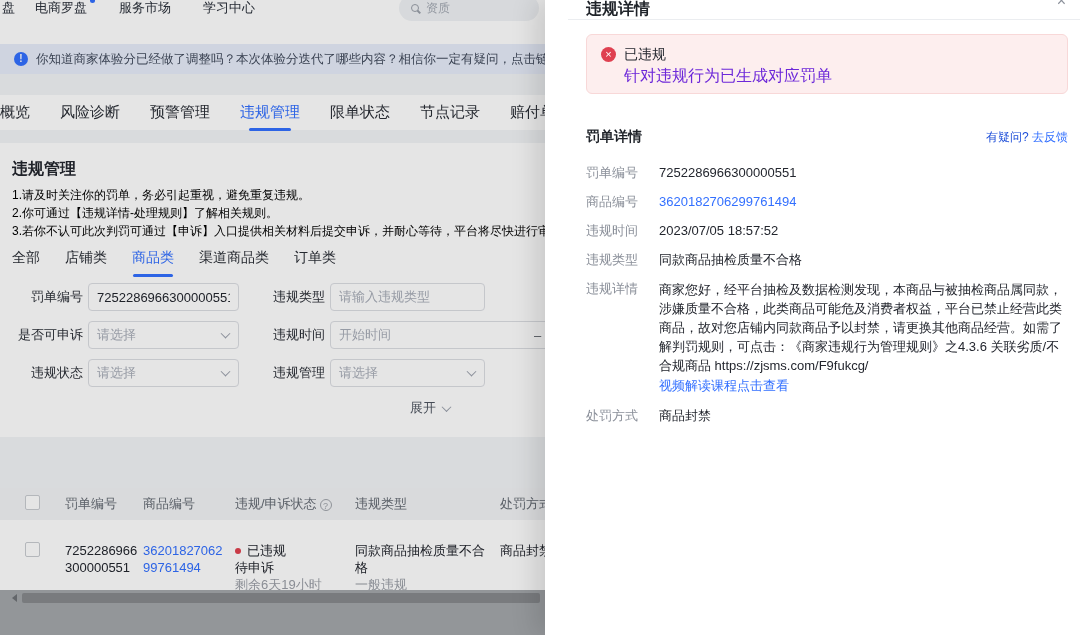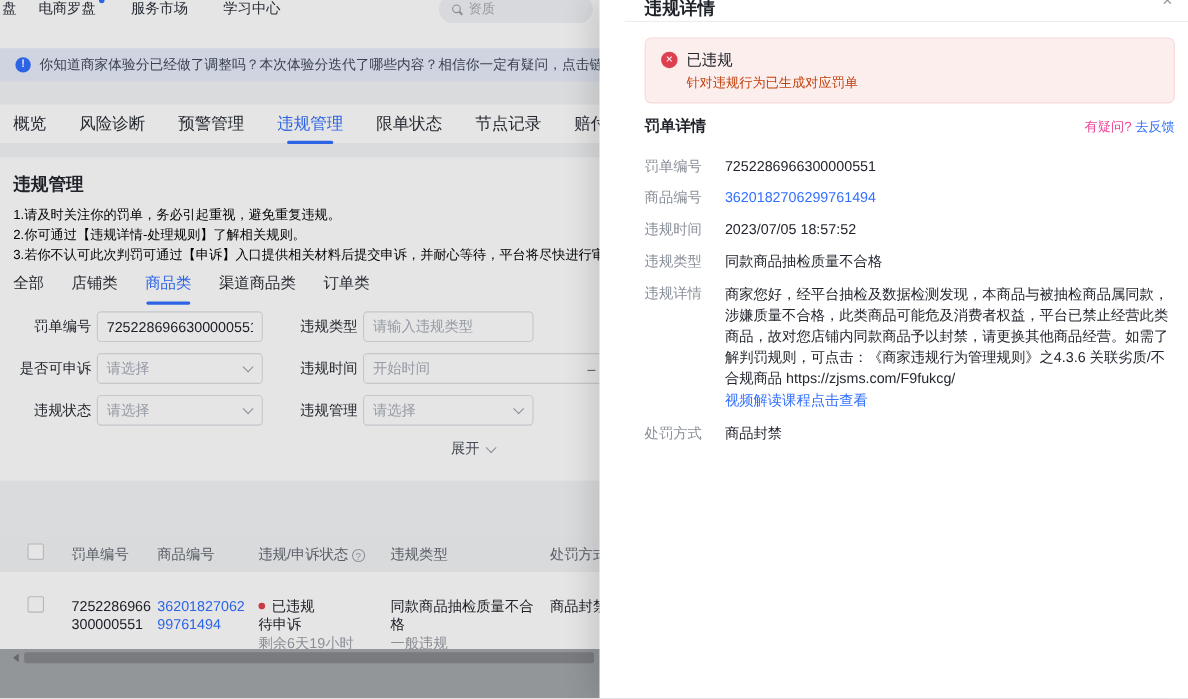--- a/index.html
+++ b/index.html
@@ -17,21 +17,21 @@
   .dot { position:absolute; top:-1px; right:-8px; width:5px; height:5px; border-radius:50%; background:#3370ff; display:inline-block; }
   .searchbox { margin-left:112px; width:140px; height:26px; background:#f0f2f5; border-radius:14px; display:flex; align-items:center; padding-left:12px; }
   .mag { width:8px; height:8px; border:1.5px solid #9aa0aa; border-radius:50%; position:relative; display:inline-block; margin-right:7px; flex:none; }
   .mag::after { content:""; position:absolute; width:4px; height:1.5px; background:#9aa0aa; transform:rotate(45deg); right:-3px; bottom:-1px; }
   .searchbox .ph { font-size:12px; color:#a4aab4; }
 
   .banner { height:30px; background:#e7edfa; display:flex; align-items:center; padding-left:14px; white-space:nowrap; overflow:hidden; }
   .info-i { flex:none; width:14px; height:14px; border-radius:50%; background:#3370ff; color:#fff; font-size:10px; font-style:normal; font-weight:bold; text-align:center; line-height:14px; margin-right:8px; }
   .banner span { font-size:12.5px; color:#414a5c; }
 
-  .tabbar { margin-top:21px; height:35px; background:#ffffff; display:flex; align-items:center; padding-left:12px; }
+  .tabbar { margin-top:21px; height:35px; background:#ffffff; display:flex; align-items:center; padding-left:0; }
   .tab { font-size:15px; color:#2a2e36; margin-right:30px; position:relative; white-space:nowrap; cursor:pointer; }
   .tab.active { color:#3370ff; font-weight:500; }
   .tab.active::after { content:""; position:absolute; left:50%; transform:translateX(-50%); bottom:-9px; width:42px; height:3px; border-radius:2px; background:#3370ff; }
 
   .card { background:#ffffff; }
   .main-card { margin-top:13px; padding:15px 12px 20px 12px; }
   .card-title { font-size:16px; font-weight:700; color:#23262e; line-height:22px; }
   .notes { margin-top:6px; }
   .note { font-size:12px; color:#000000; line-height:18px; }
   .subtabs { margin-top:7px; display:flex; align-items:center; height:22px; }
@@ -82,25 +82,25 @@
 
   
   .drawer { position:absolute; left:545px; top:0; width:535px; height:635px; background:#fff; z-index:10; box-shadow:-10px 0 24px rgba(0,0,0,0.12);padding-left:23px; }
   .drawer-head { height:20px; overflow:hidden; border-bottom:1px solid #ebedf0; position:relative; }
   .drawer-title { display:inline-block; margin-top:-8px; margin-left:18px; font-size:16px; font-weight:600; color:#1f2329; }
   .drawer-close { position:absolute; top:-8px; right:14px; font-size:16px; color:#8a8f99; cursor:pointer; }
   .drawer-body { padding:14px 12px 0 18px; }
   .alert { background:#fdeeee; border:1px solid #f8d8d8; border-radius:6px; padding:9px 14px 9px 14px; display:flex; }
   .alert-icon { flex:none; width:15px; height:15px; border-radius:50%; background:#df4050; color:#fff; font-size:11px; line-height:14px; text-align:center; margin-right:8px; margin-top:3px; font-style:normal; }
   .alert-title { font-size:14px; font-weight:500; color:#23262e; line-height:20px; }
-  .alert-desc { font-size:12px; color:#c2410c; line-height:17px; margin-top:3px; }
-  .sec-head { margin-top:12px; display:flex; justify-content:space-between; align-items:center; }
+  .alert-desc { font-size:16px; color:#6d28d9; line-height:17px; margin-top:3px; }
+  .sec-head { margin-top:34px; display:flex; justify-content:space-between; align-items:center; }
   .sec-title { font-size:14px; font-weight:700; color:#1f2329; }
   .sec-right { font-size:12px; }
-  .hint { color:#ec4899; }
+  .hint { color:#1d4ed8; }
   .feedback { color:#3370ff; cursor:pointer; }
   .frows { margin-top:18px; }
   .frow { display:flex; margin-bottom:11px; line-height:18px; }
   .f-key { flex:none; width:73px; font-size:13px; color:#8a8f99; }
   .f-val { font-size:13px; color:#23262e; }
   .f-val.linkv { color:#3370ff; cursor:pointer; }
   .frow.detail .f-val { width:432px; line-height:19px; }
   .detail-link { display:block; color:#3370ff; margin-top:1px; cursor:pointer; }
   .frow.penalty { margin-top:12px; }
 </style>

